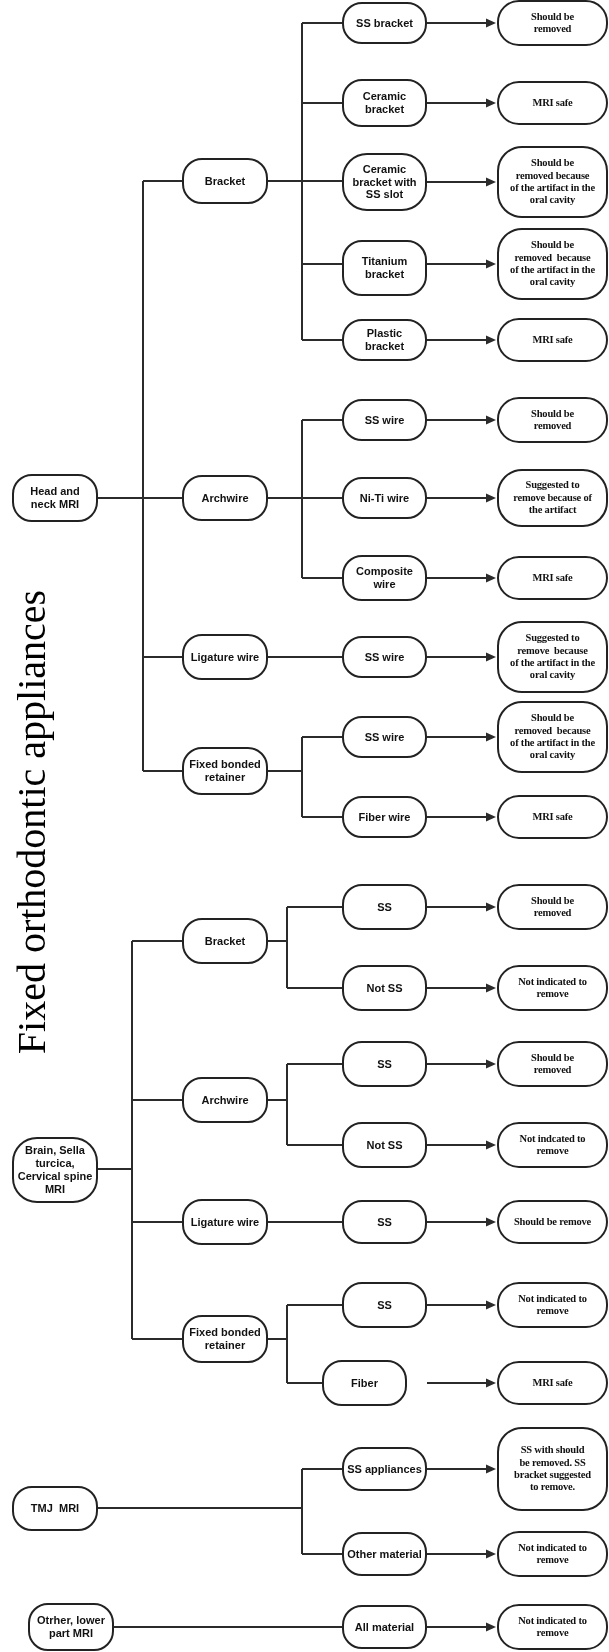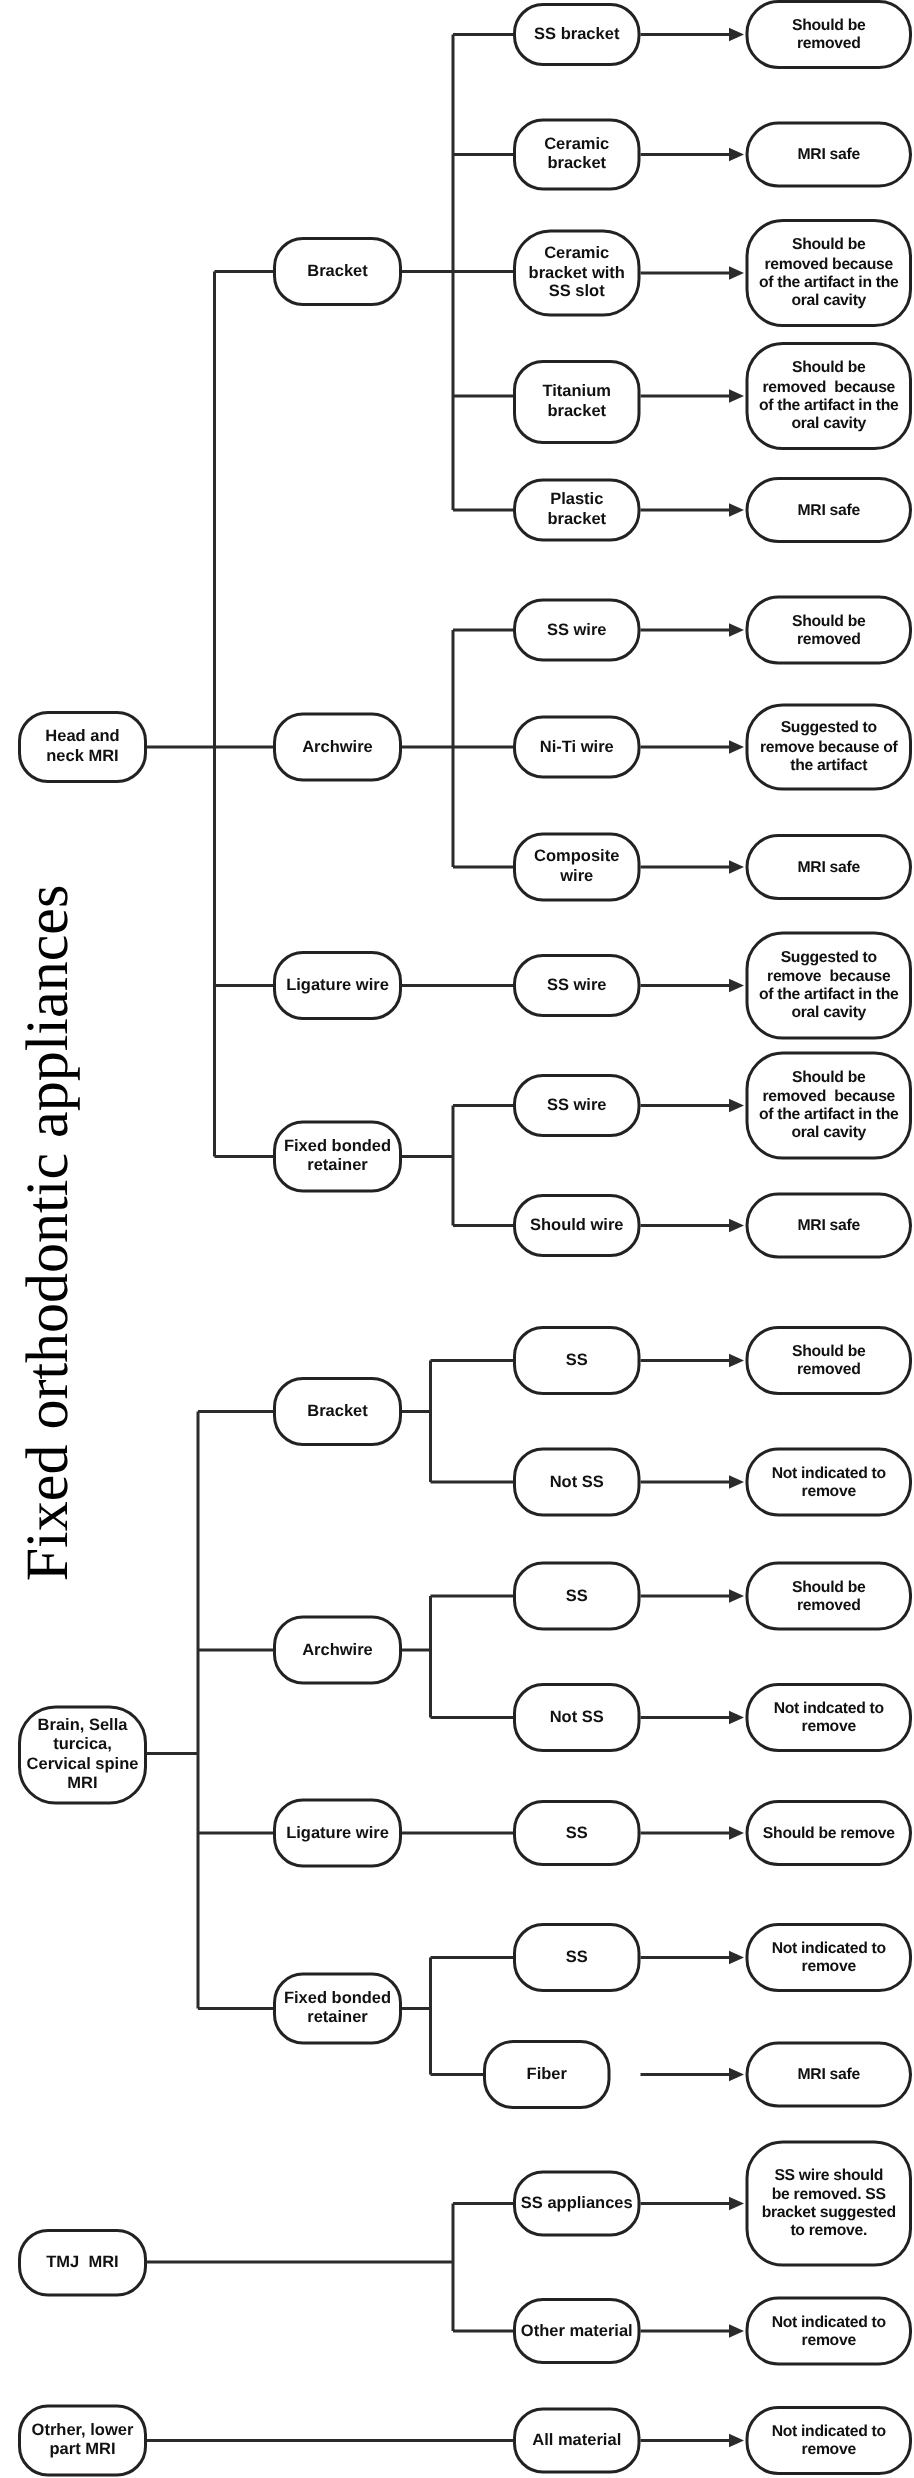--- a/index.html
+++ b/index.html
@@ -4,21 +4,21 @@
 <style>
   html,body{margin:0;padding:0;background:#fff;}
   #stage{position:relative;width:609px;height:1652px;background:#fff;overflow:hidden;
          font-family:"Liberation Sans",sans-serif;}
   #wires{position:absolute;left:0;top:0;z-index:1;}
   .node{position:absolute;box-sizing:border-box;z-index:2;background:#fff;
         border:2px solid #222;border-radius:20px;
         display:flex;align-items:center;justify-content:center;text-align:center;
         font-weight:700;font-size:11px;line-height:1.18;color:#111;
         white-space:pre-wrap;padding:2px 3px;}
-  .leaf{border-radius:22px;font-size:10.5px;letter-spacing:-0.2px;padding:1px 2px;}
+  .leaf{border-radius:22px;font-size:10.5px;letter-spacing:-0.2px;padding:1px 2px;font-family:Liberation Serif, serif;}
   .tall{border-radius:25px;}
   .vtitle{position:absolute;left:31px;top:822px;z-index:2;
           transform:translate(-50%,-50%) rotate(-90deg);
           font-family:"Liberation Serif",serif;font-size:40px;font-weight:400;
           color:#000;white-space:nowrap;}
 </style>
 </head>
 <body>
 
 <div id="stage">
@@ -159,21 +159,21 @@
 remove  because
 of the artifact in the
 oral cavity</div>
 
   <div class="node" style="left:342px;top:716px;width:85px;height:42px;">SS wire</div>
   <div class="node leaf tall" style="left:497px;top:701px;width:111px;height:72px;">Should be
 removed  because
 of the artifact in the
 oral cavity</div>
 
-  <div class="node" style="left:342px;top:796px;width:85px;height:42px;">Should wire</div>
+  <div class="node" style="left:342px;top:796px;width:85px;height:42px;">Fiber wire</div>
   <div class="node leaf" style="left:497px;top:795px;width:111px;height:44px;">MRI safe</div>
 
   <div class="node tall" style="left:12px;top:1137px;width:86px;height:66px;">Brain, Sella
 turcica,
 Cervical spine
 MRI</div>
 
   <div class="node" style="left:182px;top:918px;width:86px;height:46px;">Bracket</div>
   <div class="node" style="left:182px;top:1077px;width:86px;height:46px;">Archwire</div>
   <div class="node" style="left:182px;top:1199px;width:86px;height:46px;">Ligature wire</div>
@@ -202,29 +202,29 @@
   <div class="node" style="left:342px;top:1282px;width:85px;height:46px;">SS</div>
   <div class="node leaf" style="left:497px;top:1282px;width:111px;height:46px;">Not indicated to
 remove</div>
 
   <div class="node" style="left:322px;top:1360px;width:85px;height:46px;">Fiber</div>
   <div class="node leaf" style="left:497px;top:1361px;width:111px;height:44px;">MRI safe</div>
 
   <div class="node" style="left:12px;top:1486px;width:86px;height:45px;">TMJ  MRI</div>
 
   <div class="node" style="left:342px;top:1447px;width:85px;height:44px;">SS appliances</div>
-  <div class="node leaf tall" style="left:497px;top:1427px;width:111px;height:84px;">SS wire should
+  <div class="node leaf tall" style="left:497px;top:1427px;width:111px;height:84px;">SS with should
 be removed. SS
 bracket suggested
 to remove.</div>
 
   <div class="node" style="left:342px;top:1532px;width:85px;height:44px;">Other material</div>
   <div class="node leaf" style="left:497px;top:1531px;width:111px;height:46px;">Not indicated to
 remove</div>
 
-  <div class="node" style="left:12px;top:1603px;width:86px;height:48px;text-align:center;">Otrher, lower
+  <div class="node" style="left:28px;top:1603px;width:86px;height:48px;text-align:center;">Otrher, lower
 part MRI</div>
 
   <div class="node" style="left:342px;top:1605px;width:85px;height:44px;">All material</div>
   <div class="node leaf" style="left:497px;top:1604px;width:111px;height:46px;">Not indicated to
 remove</div>
 
 </div>
 
 </body></html>

